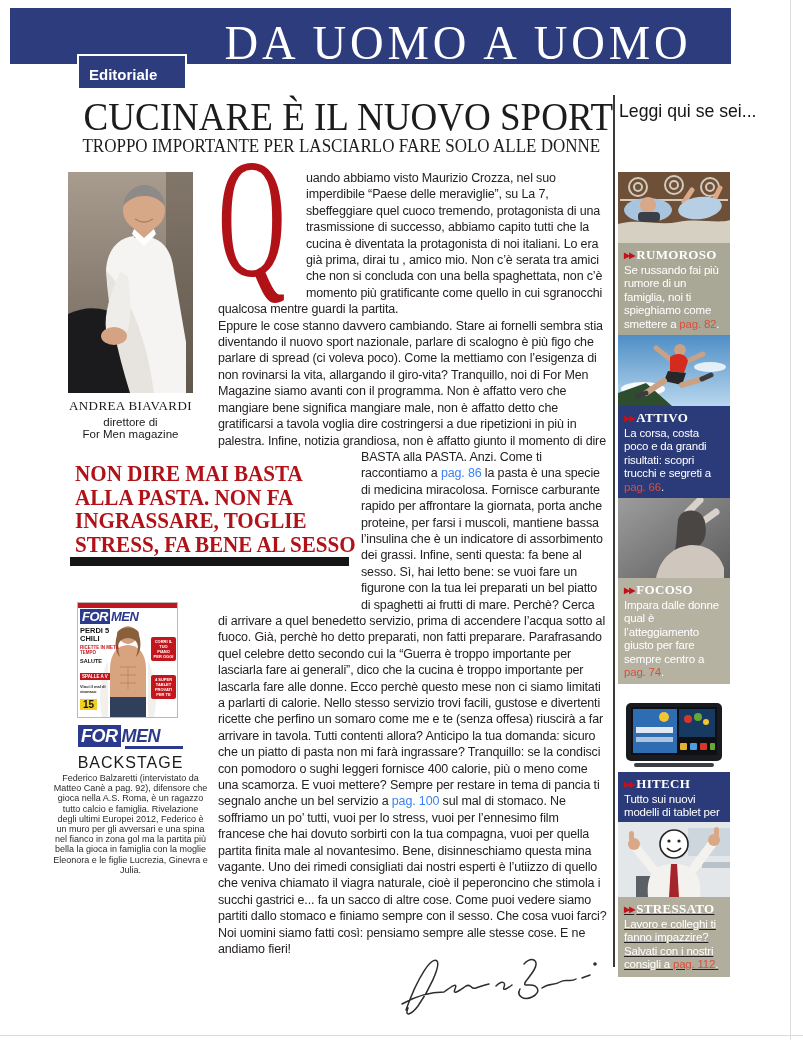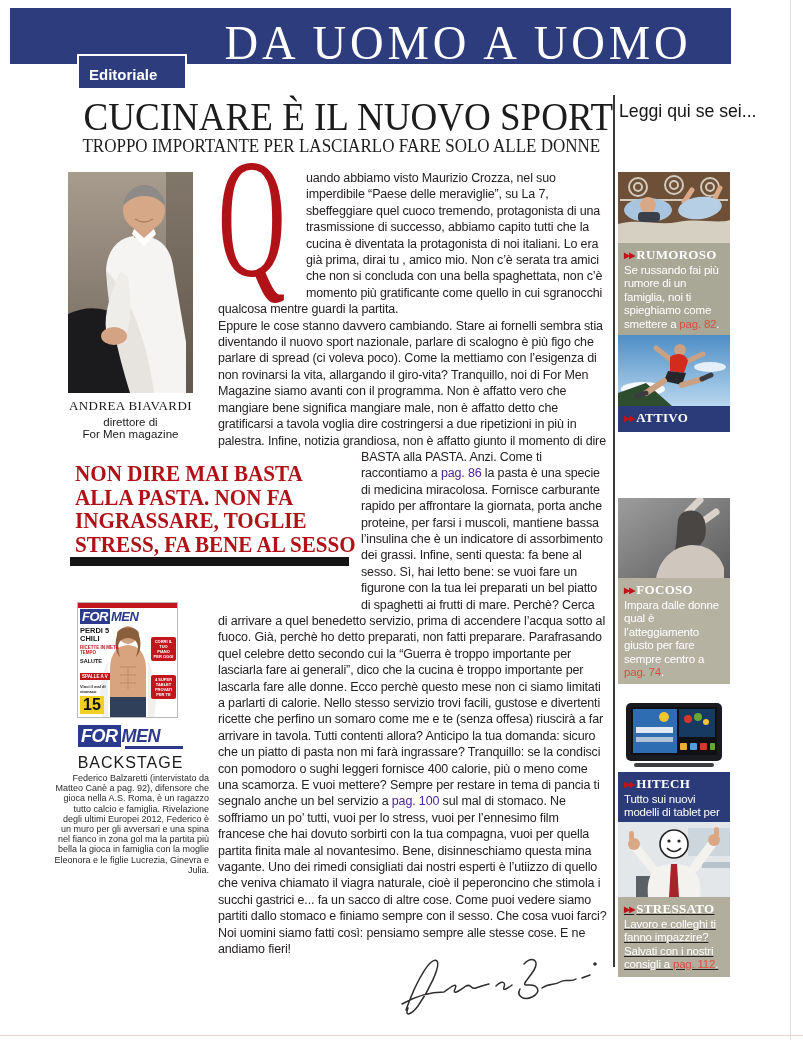--- a/index.html
+++ b/index.html
@@ -62,44 +62,44 @@
   .cov-men{color:#2b3a8c;padding-left:1px;}
   .cover-model{position:absolute;left:18px;top:20px;}
   .cov-left{position:absolute;left:2px;top:24px;width:42px;}
   .cov-perdi{font-weight:bold;font-size:7.5px;line-height:7.5px;color:#111;}
   .cov-ricette{margin-top:3px;font-weight:bold;font-size:4.5px;line-height:5px;color:#c3161c;}
   .cov-salute{margin-top:3px;font-weight:bold;font-size:5.5px;color:#111;}
   .cov-spalle{margin-top:3px;display:inline-block;background:#c3161c;color:#fff;
         font-weight:bold;font-size:4.5px;padding:1px 2px;}
   .cov-vinci{margin-top:2px;font-weight:bold;font-size:4px;color:#222;}
   .cov-15{margin-top:2px;display:inline-block;background:#f2d021;color:#111;
-        font-weight:bold;font-size:16px;padding:0 3px;}
+        font-weight:bold;font-size:10px;padding:0 3px;}
   .cov-right{position:absolute;right:1px;top:34px;width:25px;}
   .cov-corri,.cov-tablet{background:#c3161c;color:#fff;font-weight:bold;font-size:4px;
         line-height:5px;border-radius:2px;padding:2px;margin-bottom:14px;text-align:center;}
 
   .formen-logo{position:absolute;left:78px;top:726px;width:107px;height:24px;white-space:nowrap;
         font-weight:bold;font-style:italic;font-size:18px;letter-spacing:-0.5px;}
   .logo-for{background:#2b3a8c;color:#fff;padding:1px 3px;}
   .logo-men{color:#2b3a8c;padding-left:1px;}
   .logo-bar{position:absolute;left:47px;top:20px;width:58px;height:3px;background:#2b3a8c;}
 
   .backstage-heading{position:absolute;left:48px;top:754px;width:165px;text-align:center;
         font-size:16px;letter-spacing:1px;color:#1a1a1a;}
-  .backstage-text{position:absolute;left:52px;top:773px;width:157px;text-align:right;
+  .backstage-text{position:absolute;left:52px;top:773px;width:157px;text-align:center;
         font-size:9px;line-height:10.2px;color:#2a2a2a;}
 
   
   .article{position:absolute;left:218px;top:170px;width:389px;
         font-size:12.5px;line-height:16.4px;letter-spacing:-0.15px;color:#262122;text-align:left;}
   .dropQ{float:left;width:82px;height:114px;margin:2px 6px 2px 0;overflow:visible;}
   .dropQ span{display:block;font-family:"Liberation Serif",serif;font-size:170px;line-height:1;
         color:#b01218;transform:scaleX(0.55);transform-origin:0 0;margin-top:-39px;}
   .qspacer{float:left;width:143px;height:164px;}
-  .pref{color:#4c1d95;}
+  .pref{color:#3b82f6;}
 
   .signature{position:absolute;left:392px;top:952px;}
 
   
   .edge-right{position:absolute;left:790px;top:0;width:1px;height:1040px;background:#dcdcdc;}
   .edge-bottom{position:absolute;left:0;top:1035px;width:803px;height:1px;background:#f0d4d4;}
 </style>
 </head>
 <body>
 
@@ -248,20 +248,21 @@
       <path d="M0,58 L28,48 L54,71 L0,71 Z" fill="#2e4d2f"></path>
       <path d="M52,24 L38,13 M70,26 L85,19" stroke="#caa183" stroke-width="5" stroke-linecap="round"></path>
       <circle cx="62" cy="15" r="6" fill="#caa183"></circle>
       <path d="M52,22 C58,17 68,18 70,26 L66,38 L52,36 Z" fill="#d42b1f"></path>
       <path d="M50,36 L68,38 L64,50 L46,46 Z" fill="#26262b"></path>
       <path d="M46,46 L28,58 M64,50 L84,44" stroke="#caa183" stroke-width="6" stroke-linecap="round"></path>
       <path d="M28,58 l-9,3 M84,44 l9,-4" stroke="#3c3c40" stroke-width="5" stroke-linecap="round"></path>
     </svg>
     <div class="card-caption bg-navy">
       <div class="card-label"><span class="card-arrows">▶▶</span><span>ATTIVO</span></div>
+      <div class="card-text"><span>La corsa, costa poco e da grandi risultati: scopri trucchi e segreti a </span><span class="pref-card">pag. 66</span><span>.</span></div>
     </div>
   </div>
 
   <div class="card" style="top:498px">
     <svg class="card-photo" width="112" height="80" viewBox="0 0 112 80">
       <defs>
           <linearGradient id="gg" x1="0" y1="0" x2="1" y2="1">
             <stop offset="0" stop-color="#9d9d9d"></stop>
             <stop offset="1" stop-color="#5c5c5c"></stop>
           </linearGradient>

